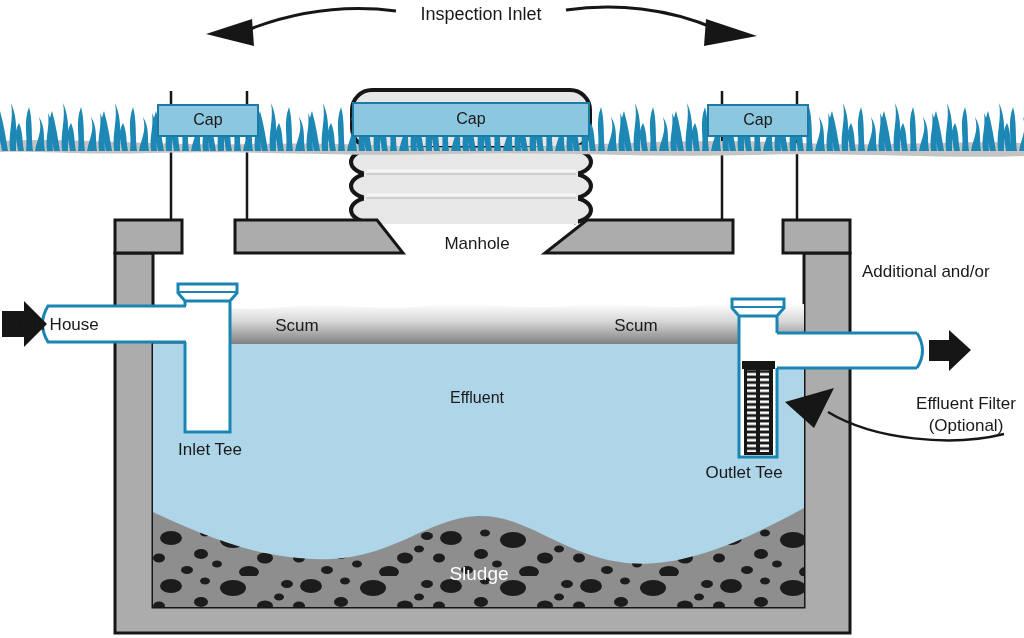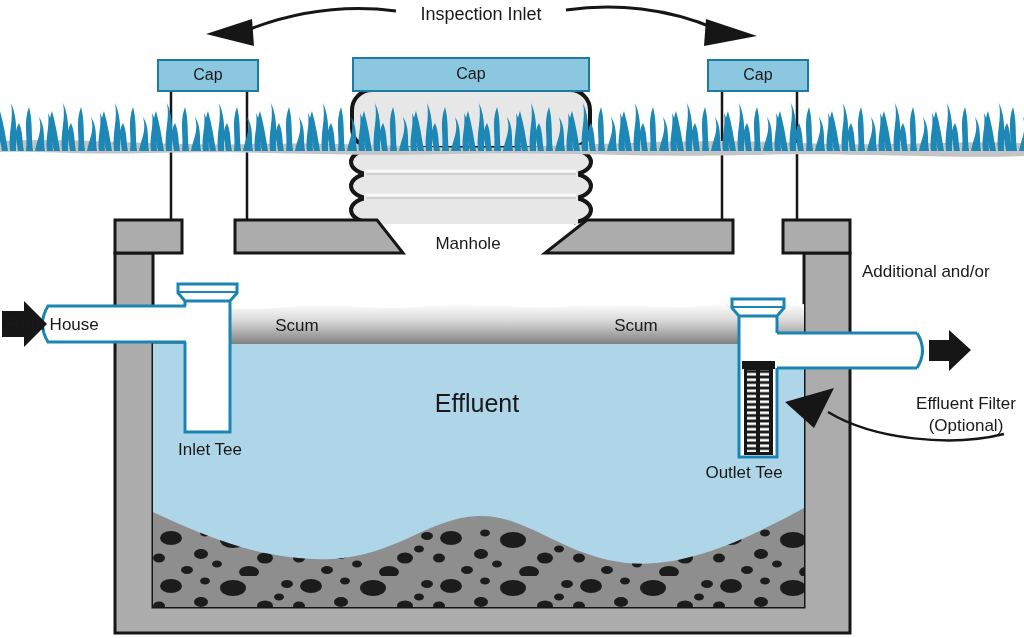--- a/index.html
+++ b/index.html
@@ -6,21 +6,21 @@
   #stage{
     position:relative;width:1024px;height:638px;overflow:hidden;background:#fff;
     font-family:"Liberation Sans",sans-serif;color:#191919;
   }
   #stage svg{position:absolute;left:0;top:0;}
   .lbl{position:absolute;z-index:5;font-size:17px;line-height:1.15;white-space:nowrap;}
   .ctr{text-align:center;}
   .cap{
     position:absolute;z-index:5;box-sizing:border-box;
     background:var(--cap-fill,#8cc7e0);border:2px solid var(--cap-border,#1c7ba5);
-    font-size:16px;text-align:center;
+    font-size:16px;text-align:center;margin-top:45px;
   }
 </style>
 </head>
 <body>
 
 <div id="stage">
 
 <svg width="1024" height="638" viewBox="0 0 1024 638">
   <defs>
     <linearGradient id="scumGrad" x1="0" y1="0" x2="0" y2="1">
@@ -170,24 +170,25 @@
     <path d="M1004,434 C952,447 874,440 828,412" stroke="#161616" stroke-width="2.5" fill="none"></path>
     <polygon points="785,402 834,388 814,428" fill="#161616"></polygon>
   </g>
 </svg>
 
 <div class="cap" style="left:157px;top:59px;width:102px;height:33px;line-height:28px;">Cap</div>
 <div class="cap" style="left:352px;top:57px;width:238px;height:35px;line-height:30px;">Cap</div>
 <div class="cap" style="left:707px;top:59px;width:102px;height:33px;line-height:28px;">Cap</div>
 
 <div class="lbl ctr" style="left:381px;top:4px;width:200px;font-size:18px;">Inspection Inlet</div>
-<div class="lbl ctr" style="left:406px;top:234px;width:124px;">Manhole</div>
+<div class="lbl ctr" style="left:415px;top:234px;width:124px;">Manhole</div>
 <div class="lbl ctr" style="left:0px;top:277px;width:104px;margin-top:38px;">From House</div>
 <div class="lbl ctr" style="left:247px;top:316px;width:100px;">Scum</div>
 <div class="lbl ctr" style="left:586px;top:316px;width:100px;">Scum</div>
-<div class="lbl ctr" style="left:405px;top:389px;width:144px;font-size:25px;">Effluent</div>
+<div class="lbl ctr" style="left:405px;top:389px;width:144px;font-size:16px;">Effluent</div>
 <div class="lbl ctr" style="left:160px;top:440px;width:100px;">Inlet Tee</div>
 <div class="lbl ctr" style="left:694px;top:463px;width:100px;">Outlet Tee</div>
+<div class="lbl ctr" style="left:417px;top:563px;width:124px;font-size:19px;color:#ffffff;">Sludge</div>
 <div class="lbl" style="left:862px;top:262px;">Additional and/or</div>
 <div class="lbl ctr" style="left:896px;top:394px;width:140px;">Effluent Filter</div>
 <div class="lbl ctr" style="left:896px;top:416px;width:140px;">(Optional)</div>
 
 </div>
 
 </body></html>

